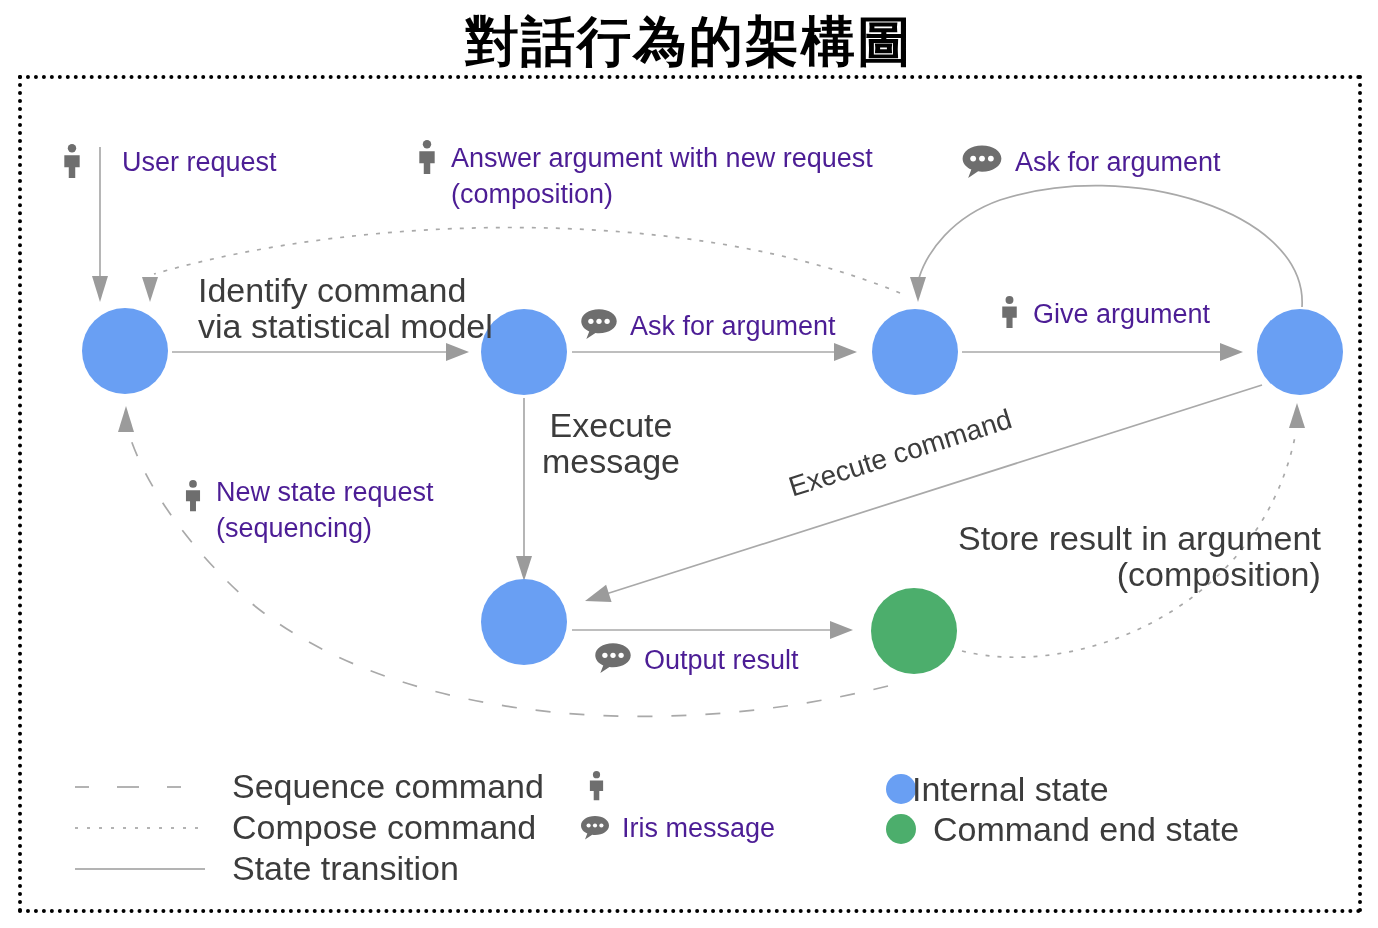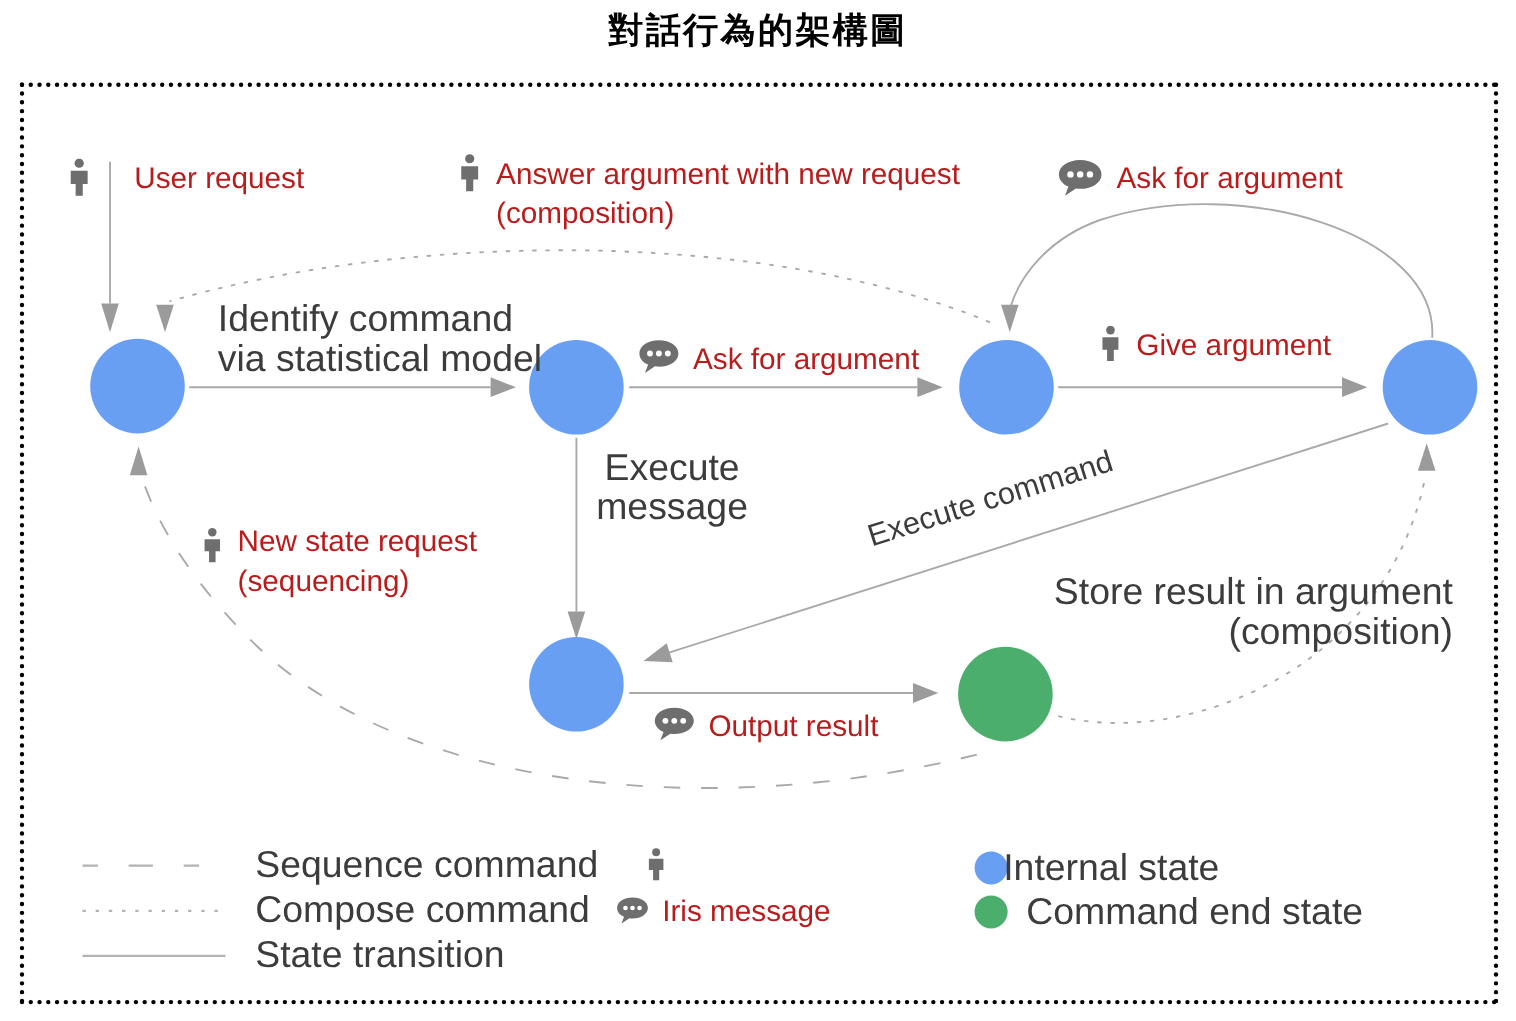--- a/index.html
+++ b/index.html
@@ -2,37 +2,37 @@
 <html><head>
 <meta charset="utf-8">
 <style>
   html,body{margin:0;padding:0;background:#fff;}
   body{
     width:1378px;height:928px;position:relative;overflow:hidden;
     font-family:"Liberation Sans","DejaVu Sans",sans-serif;color:#3c3c3c;
   }
   .title{
     position:absolute;top:6px;left:0;width:100%;text-align:center;
-    font-size:32px;font-weight:bold;color:#000;letter-spacing:2px;
+    font-size:54px;font-weight:bold;color:#000;letter-spacing:2px;
   }
   .frame{
     position:absolute;left:18px;top:75px;width:1336px;height:830px;
     border:4px dotted #000;
   }
   .diagram-svg{position:absolute;left:0;top:0;width:1378px;height:928px;}
   .edge{stroke:#A9A9A9;stroke-width:1.7;fill:none;}
   .edge.dash-compose{stroke-dasharray:4 8;}
   .edge.dash-seq{stroke-dasharray:15 19;}
   .arrowhead{fill:#9B9B9B;stroke:none;}
   .node{position:absolute;width:86px;height:86px;border-radius:50%;}
   .node.blue{background:#699FF3;}
   .node.green{background:#4CAE6C;}
   .lbl{position:absolute;font-size:34px;line-height:36px;white-space:nowrap;color:#3c3c3c;}
   .lbl-row{position:absolute;display:flex;align-items:flex-start;gap:12px;white-space:nowrap;}
-  .lbl-row .txt{font-size:27px;line-height:36px;color:#b91c1c;}
+  .lbl-row .txt{font-size:27px;line-height:36px;color:#4c1d95;}
   .icon{flex:0 0 auto;}
   .icon path,.icon circle{fill:#6E6E6E;}
   .icon .dot{fill:#fff;}
   .diag-text{font-size:28px;fill:#3c3c3c;}
   .legend-sample{stroke:#B3B3B3;stroke-width:2;fill:none;}
   .legend-dot-blue{fill:#699FF3;}
   .legend-dot-green{fill:#4CAE6C;}
 </style>
 </head>
 <body>
@@ -179,21 +179,21 @@
 <div class="lbl" style="left:232px;top:768px;">Sequence command</div>
 <div class="lbl" style="left:232px;top:809px;">Compose command</div>
 <div class="lbl" style="left:232px;top:850px;">State transition</div>
 
 <div class="lbl-row" style="left:586px;top:767px;">
   <svg class="icon" style="margin-top:4px;" viewBox="0 0 20 30" width="21" height="31">
       <circle cx="10" cy="3.6" r="3.5"></circle>
       <path d="M3.6,9.3 h12.8 v10 h-3.7 v9 h-5.4 v-9 h-3.7 z"></path>
     </svg>
 </div>
-<div class="lbl-row" style="left:560px;top:810px;">
+<div class="lbl-row" style="left:580px;top:810px;">
   <svg class="icon" style="margin-top:5px;" viewBox="0 0 30 26" width="30" height="26">
       <path d="M15,1 C7,1 1,5.2 1,10.5 C1,13.9 3.4,16.9 7.3,18.5 L5,24.5 L12.2,19.7 C13.1,19.9 14,20 15,20 C23,20 29,15.8 29,10.5 C29,5.2 23,1 15,1 z"></path>
       <circle class="dot" cx="8.6" cy="10.5" r="2.1"></circle>
       <circle class="dot" cx="15" cy="10.5" r="2.1"></circle>
       <circle class="dot" cx="21.4" cy="10.5" r="2.1"></circle>
     </svg>
   <div class="txt">Iris message</div>
 </div>
 
 <div class="lbl" style="left:912px;top:771px;">Internal state</div>

